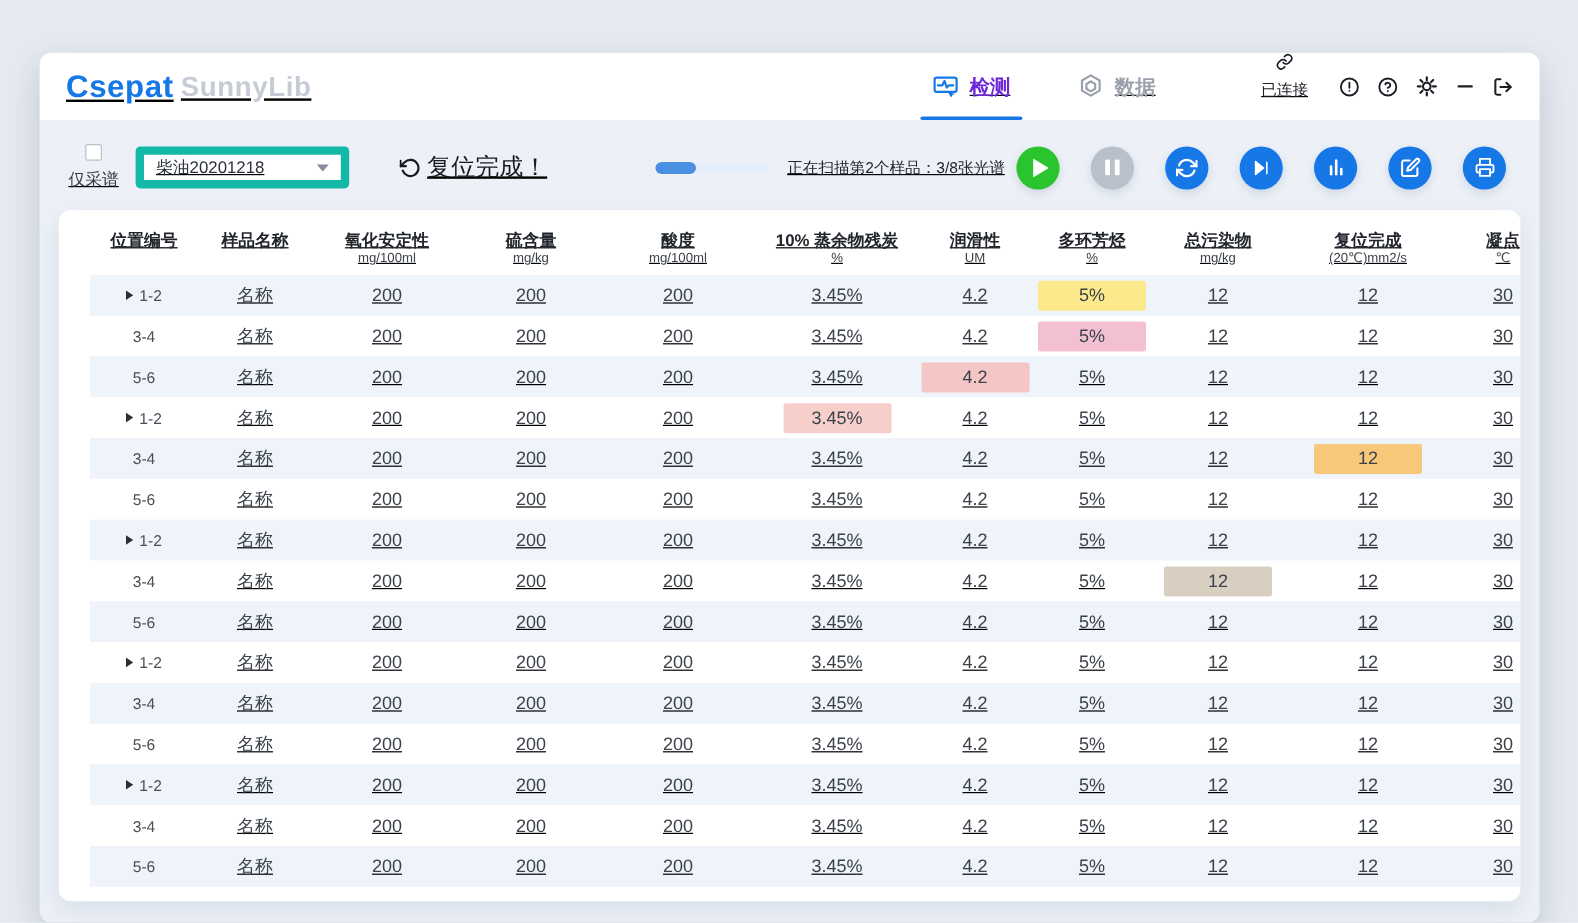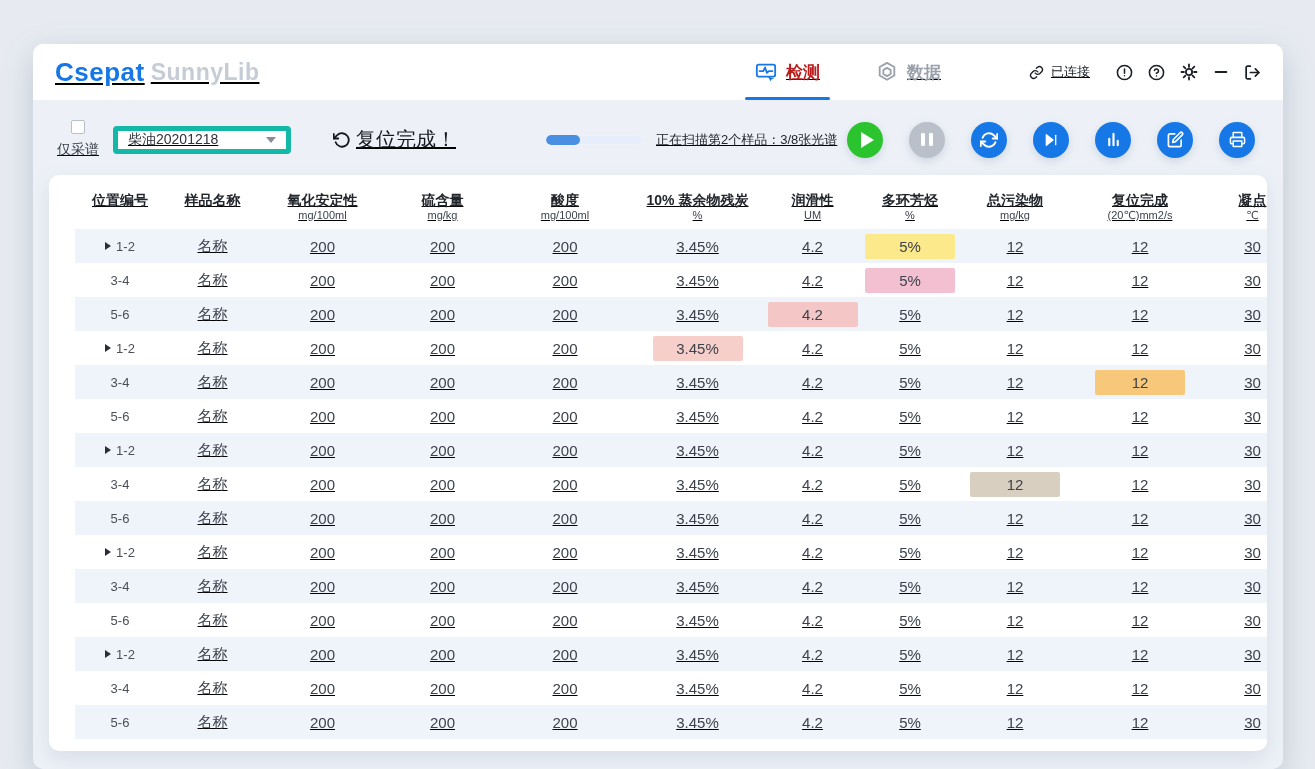--- a/index.html
+++ b/index.html
@@ -22,37 +22,37 @@
     padding:0 22px; flex-shrink:0; position:relative;
   }
   .logo { display:flex; align-items:center; gap:6px; margin-right:auto; }
   .logo-main { font-size:26px; font-weight:bold; color:#1677e6; letter-spacing:.5px; }
   .logo-sub  { font-size:23px; font-weight:bold; color:#c6ccd6; letter-spacing:.5px; }
   nav { display:flex; align-items:stretch; margin-right:60px; }
   .tab {
     display:flex; align-items:center; gap:9px; padding:0 28px;
     font-size:17px; font-weight:bold; color:#9aa1ab; cursor:pointer; position:relative;
   }
-  .tab.active { color:#b91c1c;align-items:center; }
+  .tab.active { color:#6d28d9;align-items:center; }
   .tab.active::after {
     content:""; position:absolute; left:18px; right:18px; bottom:0;
     height:3px; background:#1677e6; border-radius:2px;
   }
-  .conn { display:flex; align-items:center; gap:7px; font-size:13px; color:#1b1f26; margin-right:26px; }
+  .conn { display:flex; align-items:center; gap:7px; font-size:13px; color:#1b1f26; margin-right:26px;flex-direction:column; }
   .welcome { display:flex; align-items:center; gap:15px; font-size:13px; color:#1b1f26; margin-right:30px; }
   .welcome .w-name { font-weight:bold; }
   .hicons { display:flex; align-items:center; gap:15px; }
   .hicon { display:flex; align-items:center; color:#1b1f26; cursor:pointer; }
   
   .toolbar { display:flex; align-items:center; padding:20px 24px 12px; flex-shrink:0; }
   .chk { display:flex; align-items:center; gap:7px; font-size:14px; color:#333a44; cursor:pointer;flex-direction:column; }
   .chk .box { width:14px; height:14px; border:1px solid #b9c0ca; border-radius:2px; background:#fff; }
   .select {
-    margin-left:14px; width:178px; height:28px; background:#fff;
-    border:5px solid #14b8a6; border-radius:4px; padding:0 10px;
+    margin-left:14px; width:178px; height:35px; background:#fff;
+    border:7px solid #14b8a6; border-radius:4px; padding:0 10px;
     display:flex; align-items:center; justify-content:space-between;
     font-size:14px; color:#2c323b; cursor:pointer;
   }
   .caret { width:0; height:0; border-left:5px solid transparent; border-right:5px solid transparent; border-top:6px solid #868d98; }
   .reset { display:flex; align-items:center; gap:5px; margin-left:42px; font-size:20px; color:#15181d; }
   .progress {
     margin-left:90px; width:97px; height:10px; border-radius:6px;
     background:#e6eefb; overflow:hidden; box-shadow:inset 0 0 0 1px #eef3fb;
   }
   .progress .fill { height:100%; background:#4a90e2; border-radius:6px; }

